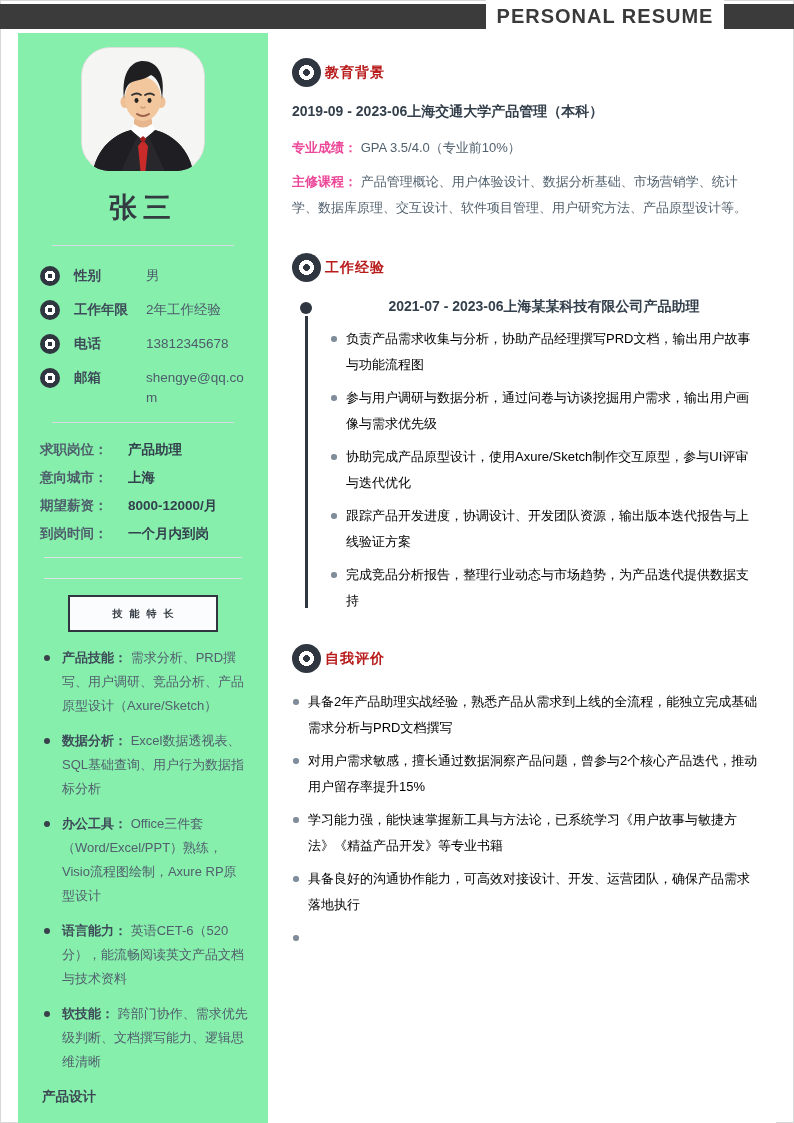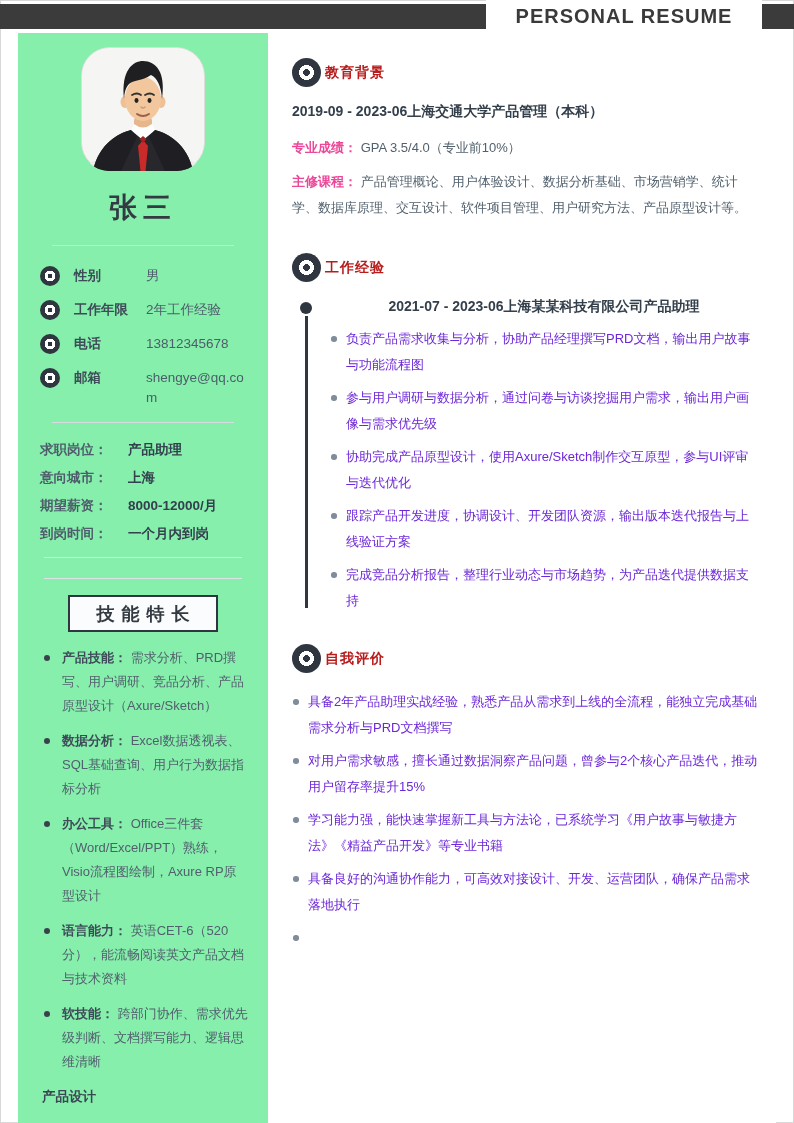--- a/index.html
+++ b/index.html
@@ -5,21 +5,21 @@
   * { margin:0; padding:0; box-sizing:border-box; }
   html,body { width:794px; height:1123px; }
   body {
     font-family:"Liberation Sans","DejaVu Sans",sans-serif;
     background:#ffffff; color:#4e5d6b; position:relative;
     overflow:hidden; outline:1px solid #d8d8d8; outline-offset:-1px;
   }
   
   .topbar { position:absolute; left:0; top:4px; width:794px; height:25px; background:#3b3b3b; }
   .banner-label {
-    position:absolute; left:486px; top:0; width:276px; height:33px;
+    position:absolute; left:486px; top:0; width:238px; height:33px;
     background:#ffffff; display:flex; align-items:center; justify-content:center;
   }
   .banner-label span { font-size:20px; font-weight:bold; color:#3a3a3a; letter-spacing:1px; }
   
   .sidebar {
     position:absolute; left:18px; top:33px; width:250px; height:1090px;
     background:#86efac; padding:14px 20px 0 20px;
   }
   .photo-wrap { display:flex; justify-content:center; margin-top:0; }
   .photo { width:124px; height:124px; border-radius:28px; overflow:hidden; }
@@ -35,21 +35,21 @@
   .info-value { flex:1; color:#4e5d6b; font-size:13.5px; line-height:20px; word-break:break-all; }
   .intent-list { margin-top:18px; padding:0 2px; }
   .intent-row { display:flex; margin-bottom:10px; }
   .intent-label { color:#4e5d6b; font-size:13.5px; font-weight:bold; width:88px; }
   .intent-value { color:#33404d; font-size:13.5px; font-weight:bold; }
   .divider2 { height:1px; background:#dde2e7; margin:14px 6px 0 6px; }
   .skills-box {
     margin:16px 30px 0 30px; border:2.5px solid #2f3640; background:#fbfcfd;
     height:37px; display:flex; align-items:center; justify-content:center;
   }
-  .skills-box span { font-size:18px; font-weight:bold; color:#333a42; letter-spacing:7px; padding-left:7px; }
+  .skills-box span { font-size:10px; font-weight:bold; color:#333a42; letter-spacing:7px; padding-left:7px; }
   .skill-list { margin-top:14px; padding:0 0 0 4px; list-style:none; }
   .skill-item { position:relative; padding-left:20px; margin-bottom:11px; font-size:13px; line-height:24px; }
   .skill-item .marker { position:absolute; left:2px; top:9px; width:6px; height:6px; border-radius:50%; background:#39424c; }
   .skill-lead { font-weight:bold; color:#3e4b58; }
   .skill-text { color:#52606e; }
   .bar-block { margin-top:6px; padding:0 4px; }
   .bar-row { display:flex; justify-content:space-between; align-items:baseline; margin-top:14px; }
   .bar-label { font-size:13.5px; font-weight:bold; color:#3b4854; }
   
   .main { position:absolute; left:268px; top:33px; width:508px; height:1090px; background:#ffffff; padding:25px 14px 0 24px; }
@@ -62,21 +62,21 @@
   .edu-row { display:flex; justify-content:flex-start; font-size:14px; font-weight:bold; color:#333f4b; margin:2px 2px 14px 0; }
   .kv-line { font-size:13px; line-height:26px; margin-bottom:8px; color:#52616e; }
   .kv-label { font-weight:bold; color:#ec4899; }
   .para { font-size:13px; line-height:26px; color:#52616e; margin-right:12px; }
   .work-section { margin-top:32px; }
   .timeline { position:relative; padding-left:38px; margin-top:4px; }
   .timeline .tl-dot { position:absolute; left:8px; top:4px; width:12px; height:12px; border-radius:50%; background:#2f3640; }
   .timeline .tl-line { position:absolute; left:13px; top:18px; bottom:6px; width:2.5px; background:#2f3640; }
   .work-row { display:flex; justify-content:center; font-size:14px; font-weight:bold; color:#333f4b; margin-bottom:10px; padding-right:4px; }
   .bullets { list-style:none; }
-  .bullets li { position:relative; padding-left:16px; font-size:13px; line-height:26px; margin-bottom:7px; color:#6d28d9; padding-right:2px; }
+  .bullets li { position:relative; padding-left:16px; font-size:13px; line-height:26px; margin-bottom:7px; color:#000000; padding-right:2px; }
   .bullets li .marker { position:absolute; left:1px; top:10px; width:5.5px; height:5.5px; border-radius:50%; background:#7f8c99; }
   .eval-section { margin-top:30px; }
   .eval-bullets { margin-top:2px; }
 </style>
 </head>
 <body>
 
 <div class="topbar"></div>
 <div class="banner-label">
   <span>PERSONAL RESUME</span>

